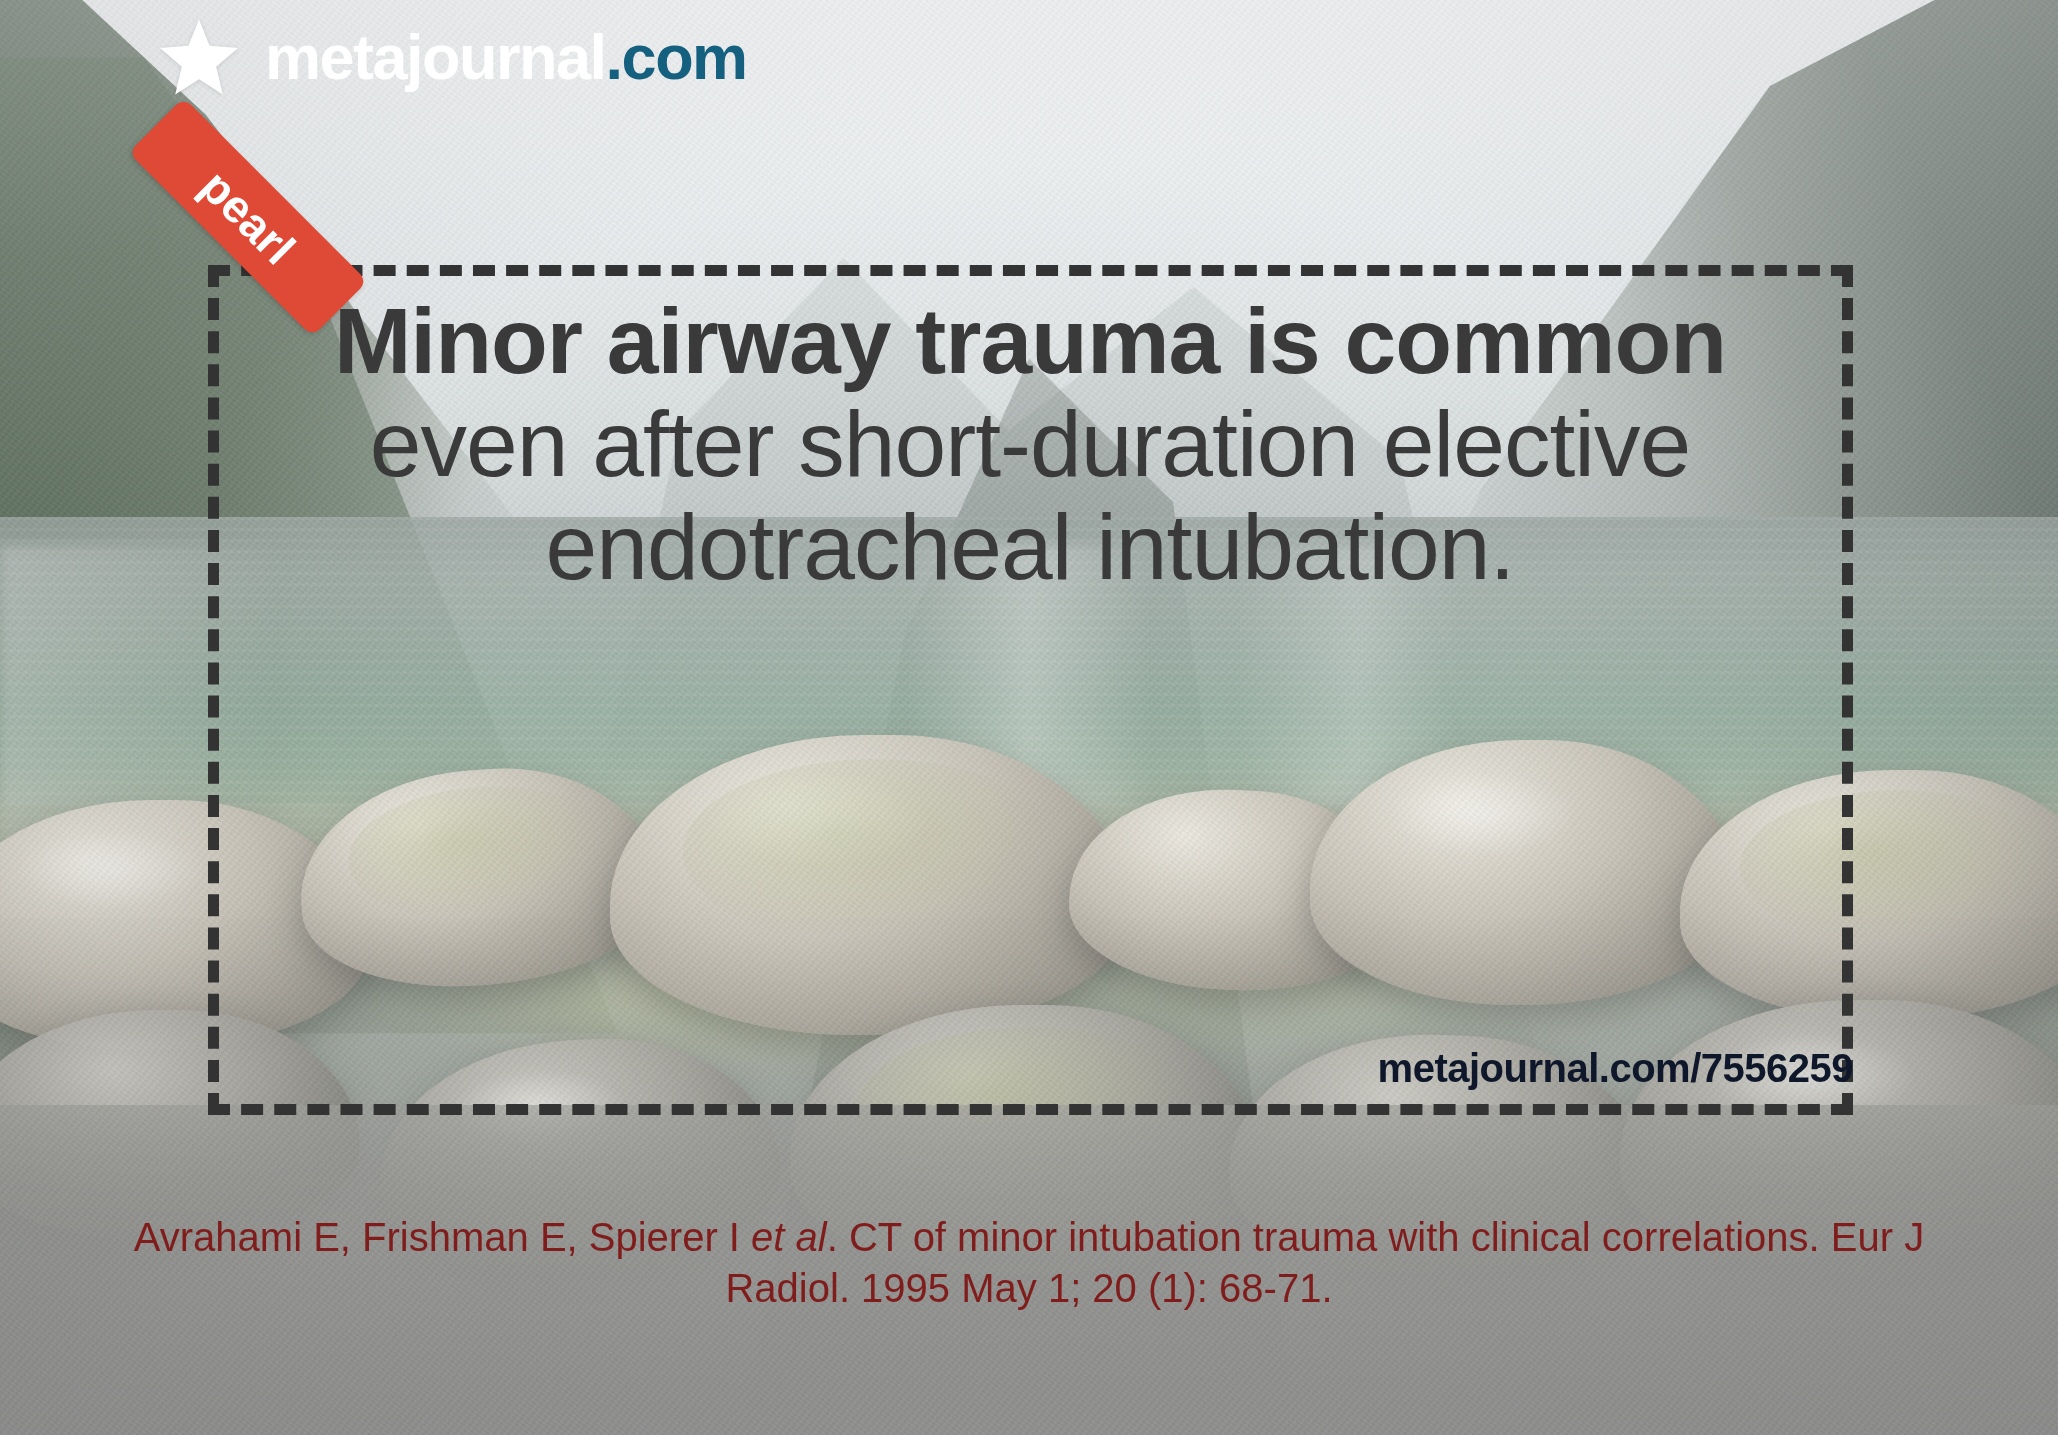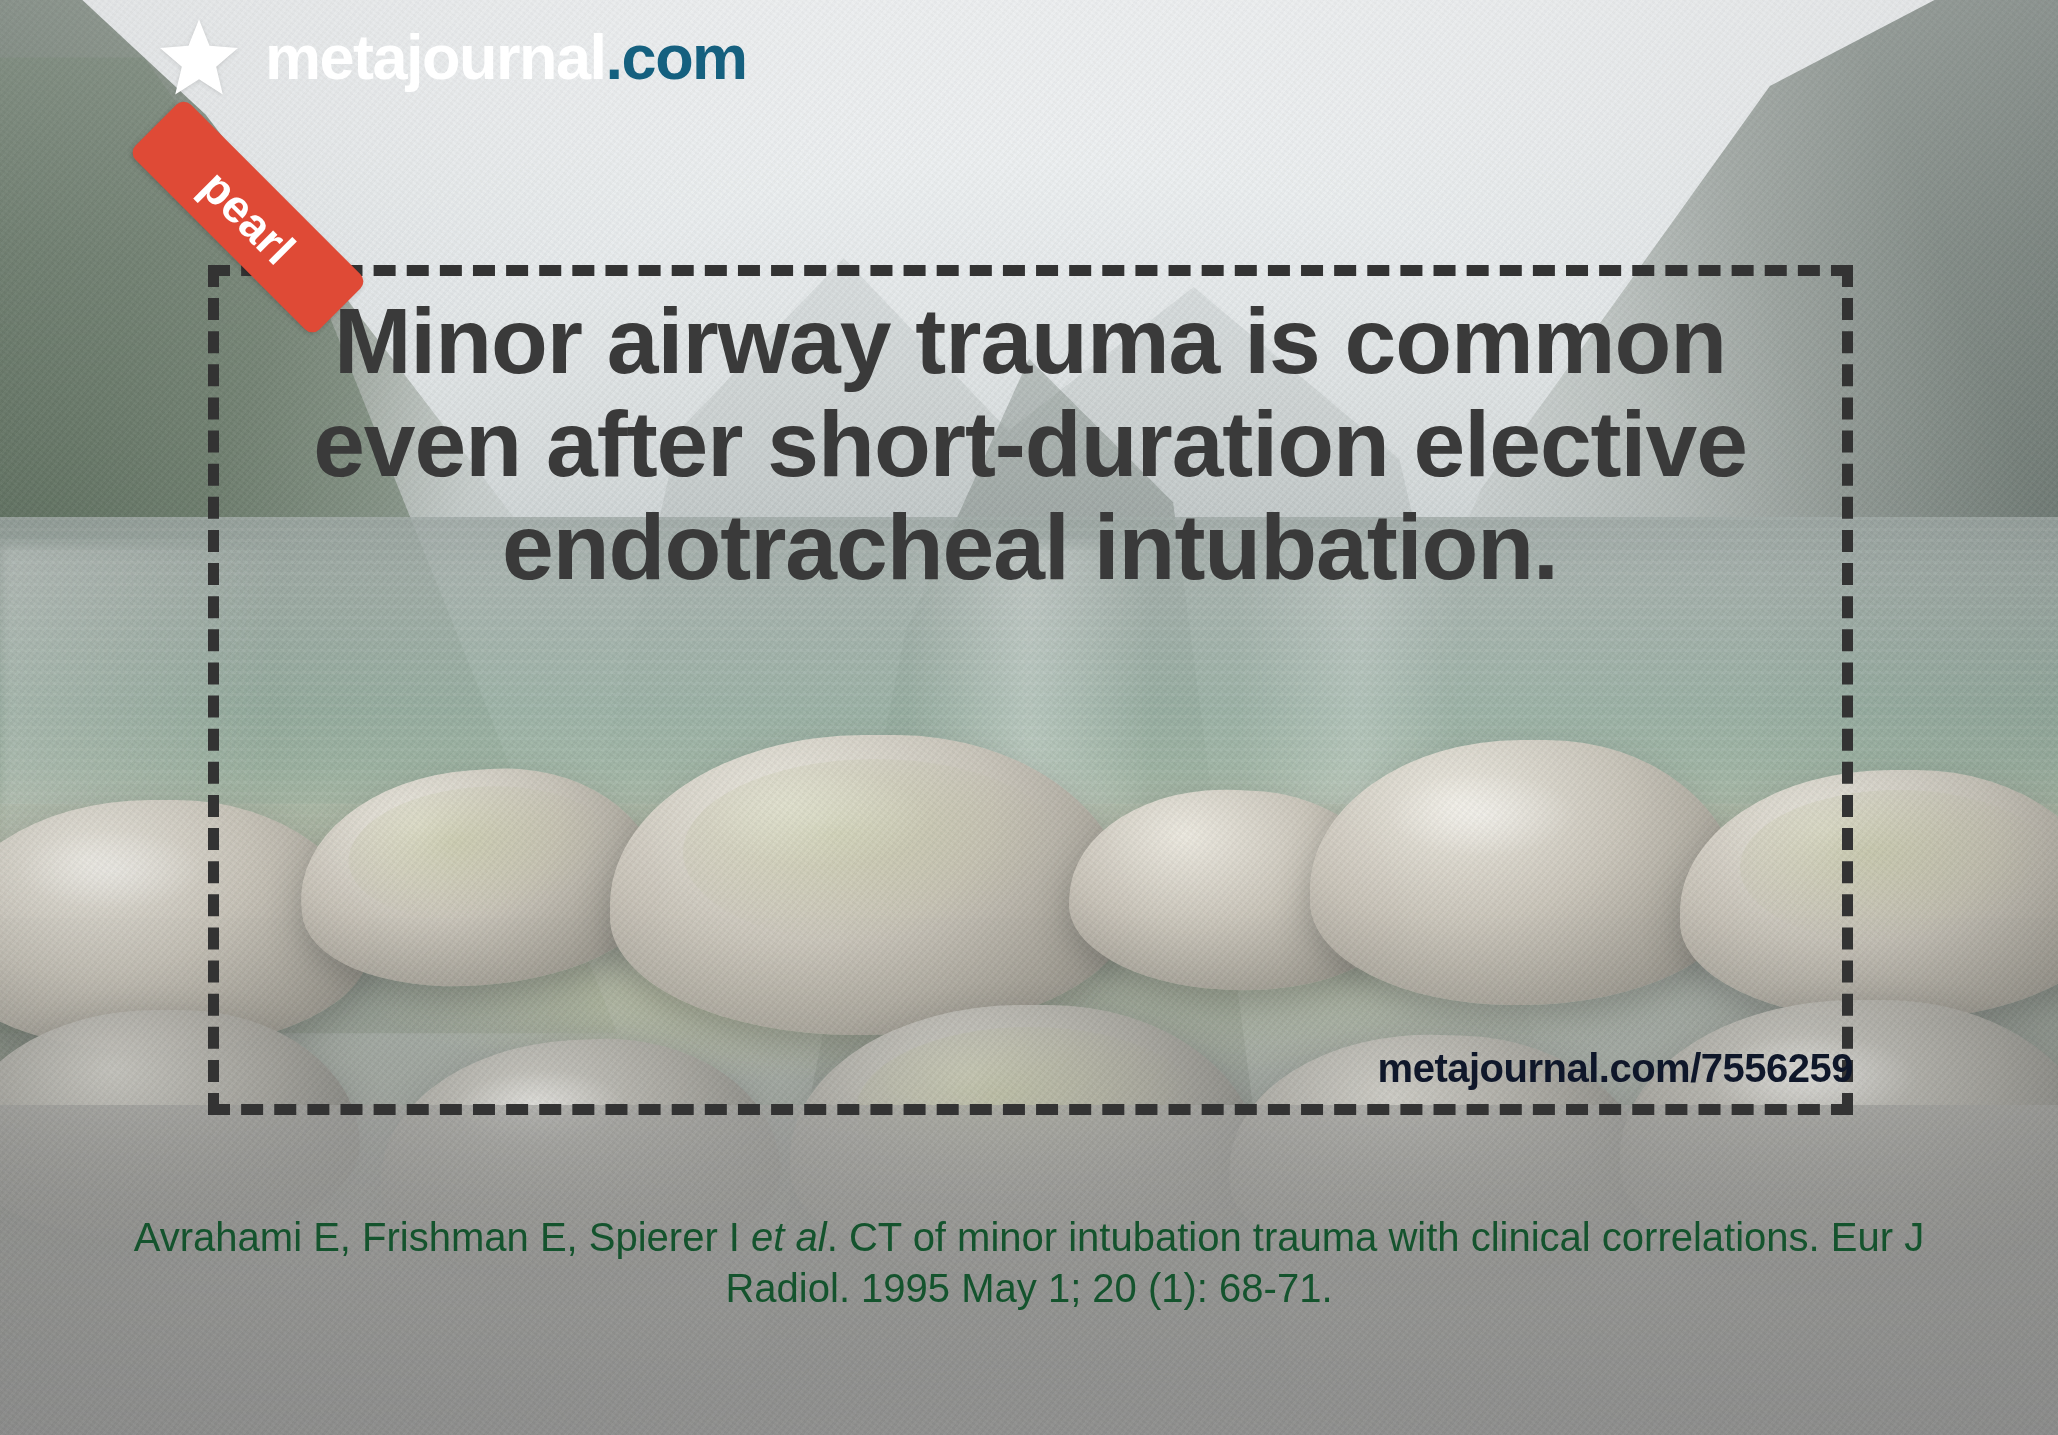--- a/index.html
+++ b/index.html
@@ -248,42 +248,42 @@
     top: 290px;
     width: 1550px;
     text-align: center;
     color: #3a3a3a;
     font-size: 93px;
     line-height: 1.11;
     letter-spacing: -1px;
     z-index: 15;
   }
   #quote .hl { font-weight: bold; }
-  #quote .rest { font-weight: bold; }
+  #quote .rest { font-weight: normal; }
 
   #source-url {
     position: absolute;
     right: 205px;
     top: 1018px;
     font-size: 40px;
     font-weight: bold;
     color: #0f172a;
     letter-spacing: -0.5px;
     z-index: 15;
     margin-top: 28px;
   }
 
   
   #citation {
     position: absolute;
     left: 120px;
     right: 120px;
     top: 1212px;
     text-align: center;
-    color: #14532d;
+    color: #7f1d1d;
     font-size: 40px;
     line-height: 1.28;
     z-index: 15;
   }
   #citation .etal { font-style: italic; }
 </style>
 </head>
 <body>
 
 <div id="card">

